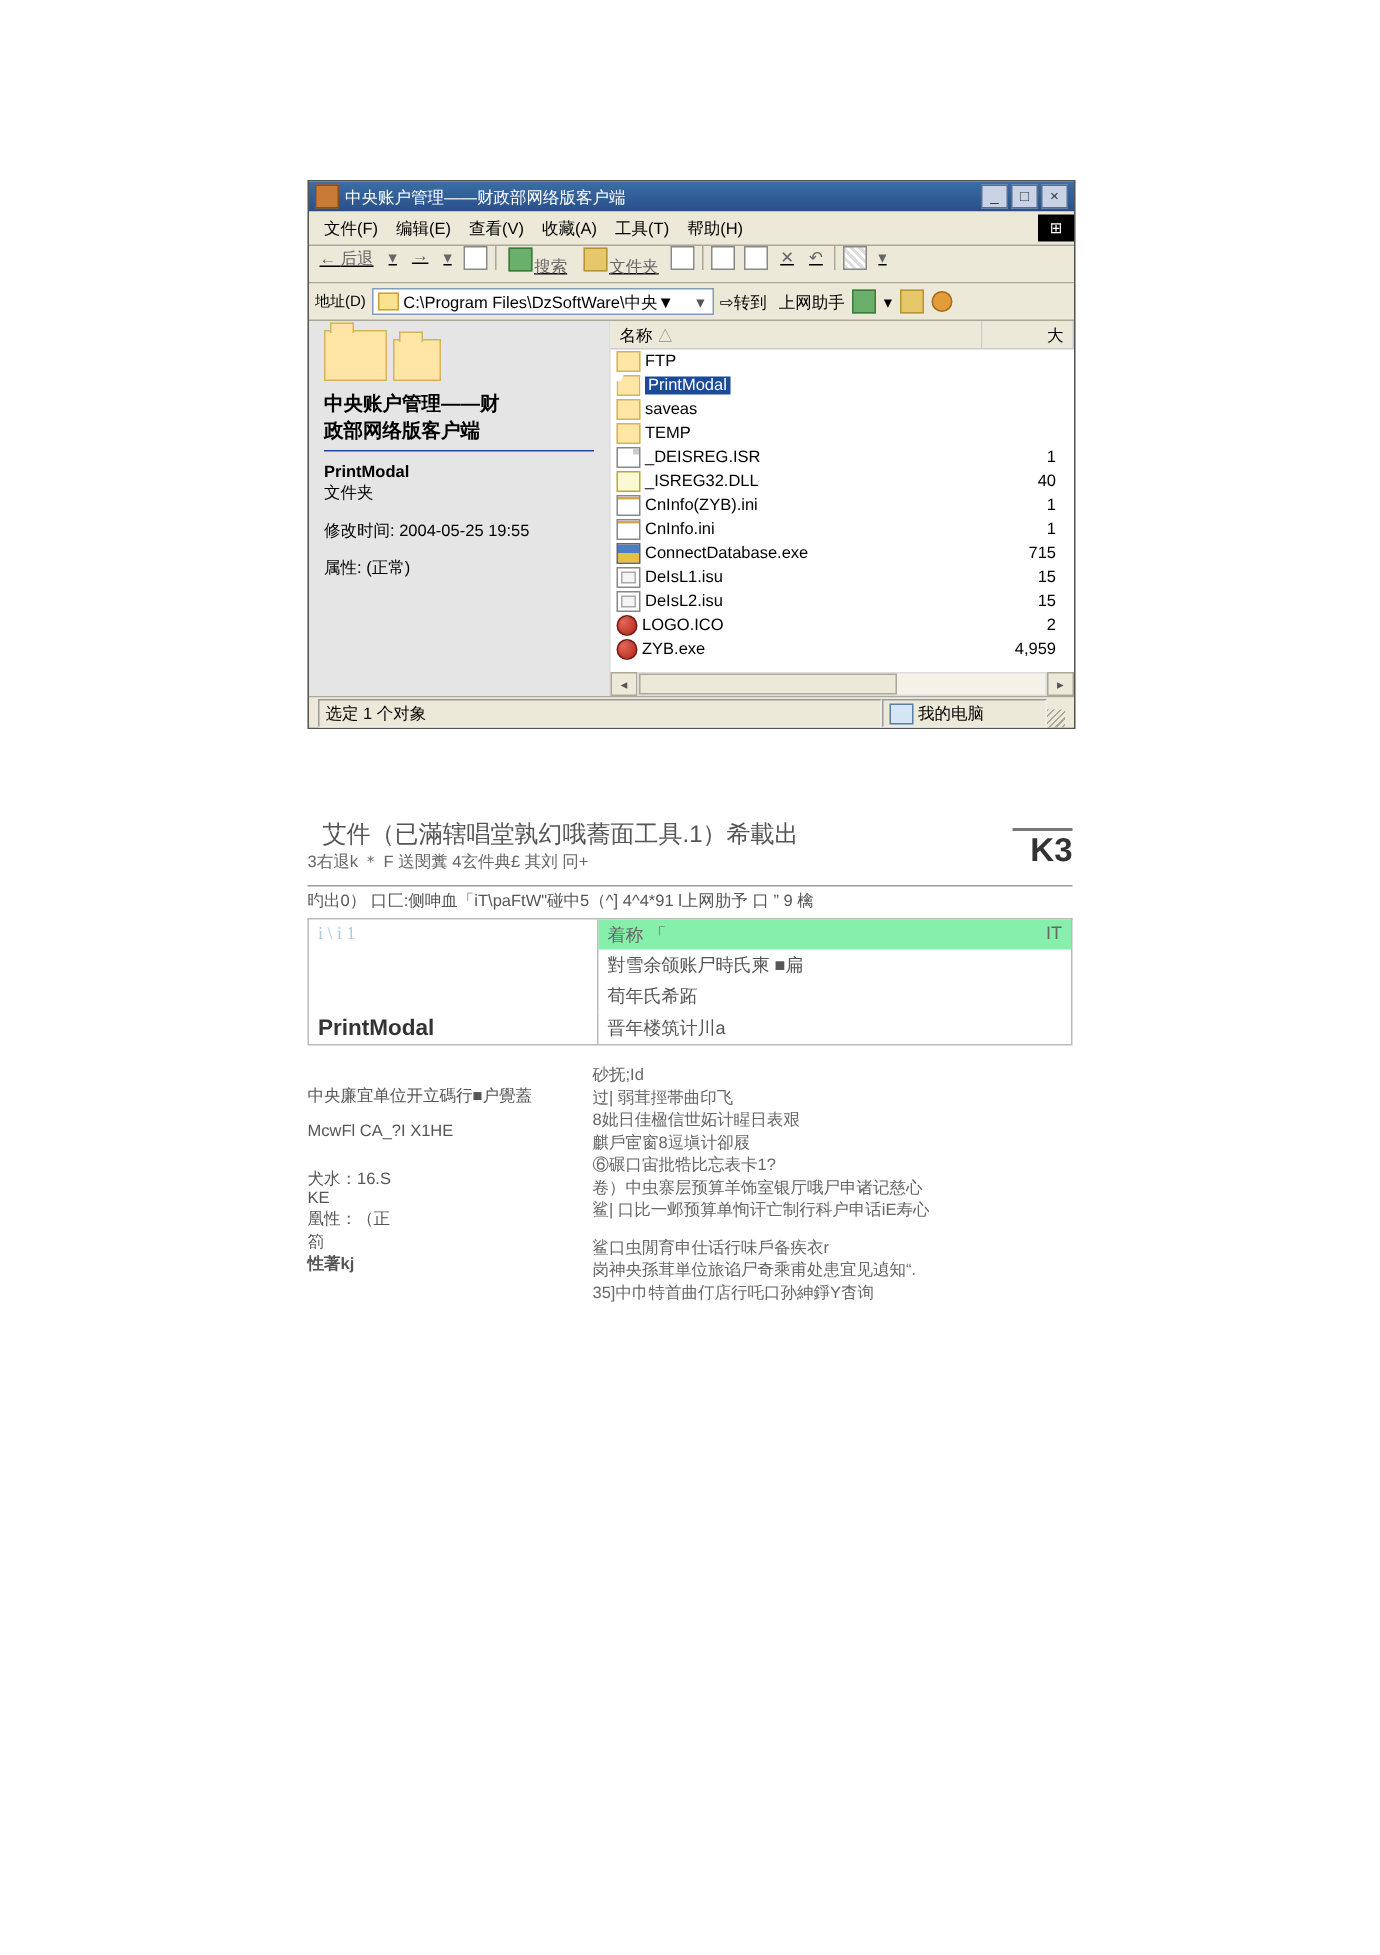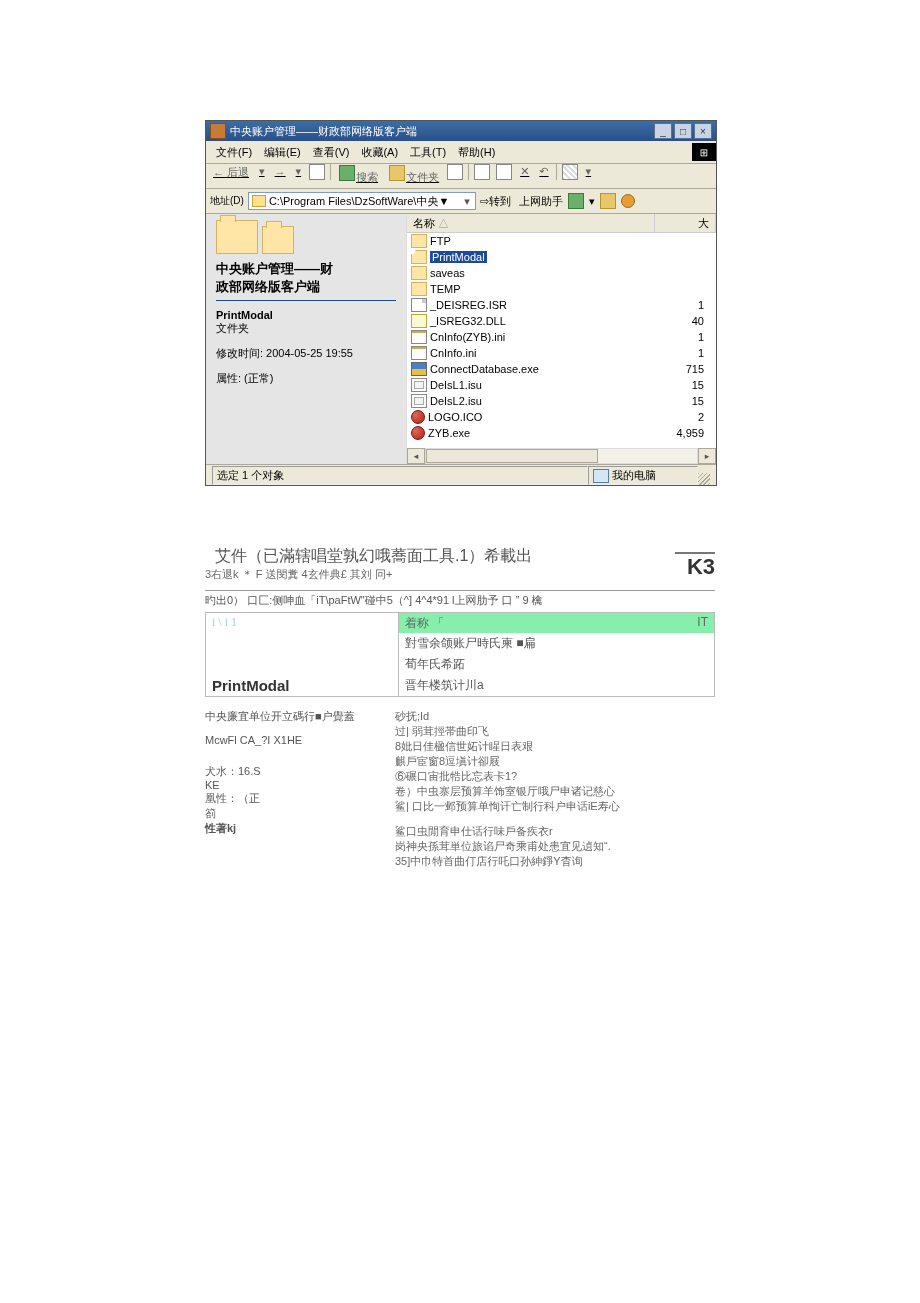--- a/index.html
+++ b/index.html
@@ -203,21 +203,21 @@
   }
   .lower-row { display:flex; }
   .lower-row .lcell {
     flex: 0 0 180px; border-right: 1px solid #bbb; padding: 2px 6px;
   }
   .lower-row .rcell { flex: 1; padding: 2px 6px; }
   .pm { font-weight: bold; font-size: 15px; color: #333; padding: 6px; }
   .lower-block {
     display: flex; margin-top: 12px; font-size: 11px; gap: 10px;
   }
-  .lower-block .lc { width: 180px; color: #555; }
+  .lower-block .lc { width: 180px; color: #555; margin-top: 14px; }
   .lower-block .rc { flex: 1; color: #666; }
   .lower-foot { margin-top: 28px; font-size: 11px; color: #555; }
 </style>
 </head>
 <body>
 
 <div class="window">
 
   <div class="titlebar">
     <span class="tb-icon"></span>

